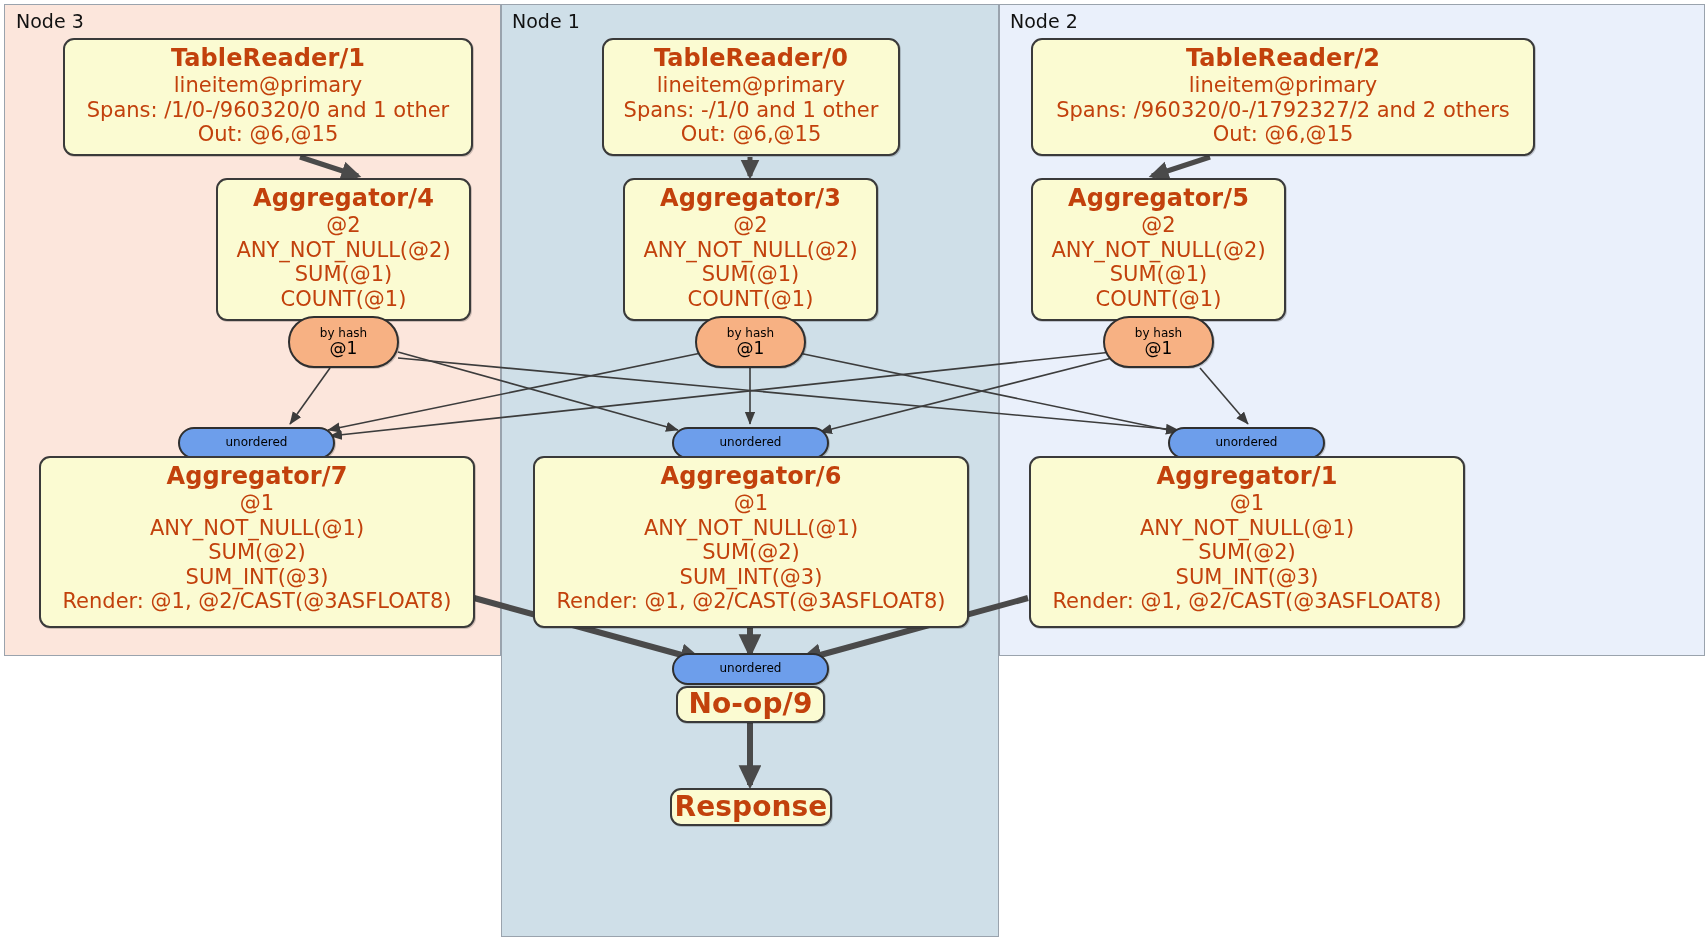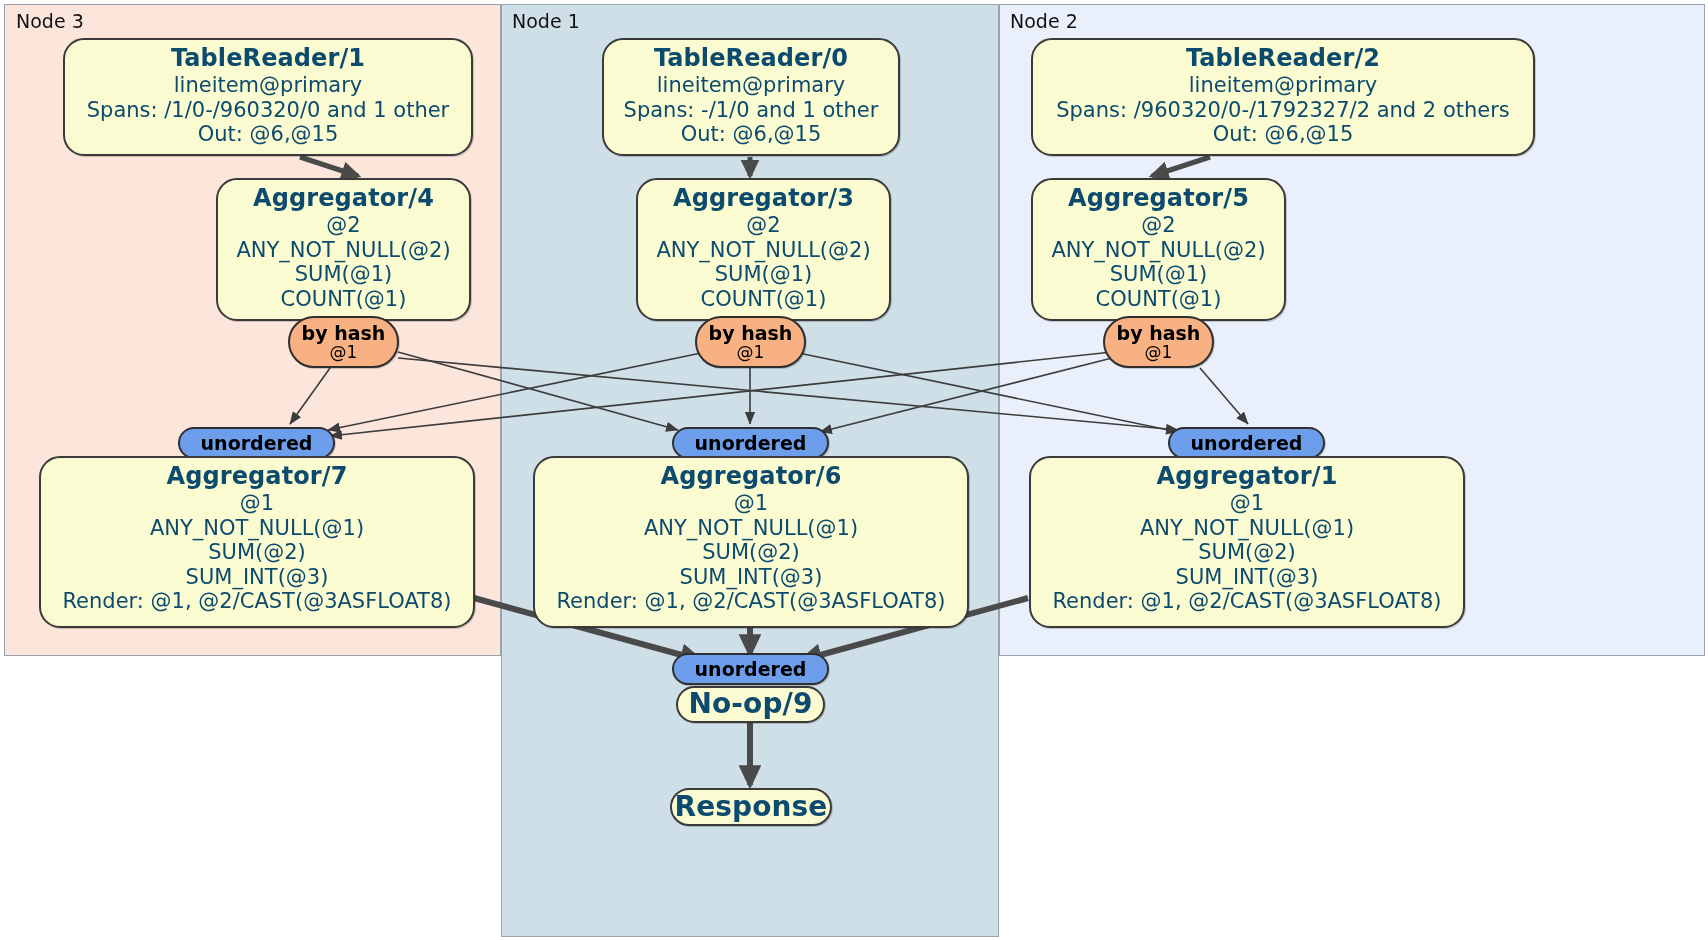--- a/index.html
+++ b/index.html
@@ -19,24 +19,24 @@
     position:absolute;font-size:19px;color:#111;
     font-family:"DejaVu Sans","Liberation Sans",sans-serif;
     white-space:nowrap;
   }
 
   
   .proc{
     position:absolute;box-sizing:border-box;
     background:#fbfbd2;
     border:2px solid #3a3a3a;
-    border-radius:21px;
+    border-radius:11px;
     text-align:center;
     line-height:1.17;
-    color:#0c4a6e;
+    color:#c2410c;
     padding-top:4px;
     box-shadow:1px 1px 0 rgba(0,0,0,.18);
   }
   .proc .ttl{font-weight:bold;font-size:24px;letter-spacing:.1px;display:block;margin-bottom:1px;}
   .proc .ln{font-size:21px;display:block;white-space:nowrap;}
 
   .proc.small{padding-top:0;display:flex;align-items:center;justify-content:center;}
   .proc.small .ttl{font-size:28px;margin:0;}
 
   
@@ -44,21 +44,21 @@
     position:absolute;box-sizing:border-box;
     border:2px solid #2f2f2f;
     border-radius:999px;
     text-align:center;
     display:flex;flex-direction:column;align-items:center;justify-content:center;
     color:#000;line-height:1.1;
     box-shadow:1px 1px 0 rgba(0,0,0,.18);
   }
   .pill.hash{background:#f7b183;}
   .pill.unord{background:#6d9eeb;}
-  .pill .p1{font-weight:bold;font-size:19px;white-space:nowrap;}
+  .pill .p1{font-weight:normal;font-size:12px;white-space:nowrap;}
   .pill .p2{font-size:17px;white-space:nowrap;margin-top:-1px;}
 
   
   #edges{position:absolute;left:0;top:0;width:1708px;height:940px;pointer-events:none;}
   .e-thin{stroke:#3c3c3c;stroke-width:1.6;fill:none;}
   .e-thick{stroke:#4a4a4a;stroke-width:6;fill:none;}
   .e-med{stroke:#4a4a4a;stroke-width:5;fill:none;}
 </style>
 </head>
 <body>
@@ -131,21 +131,21 @@
   </div>
 
   <div class="proc" style="left:216px;top:178px;width:255px;height:143px;">
     <span class="ttl">Aggregator/4</span>
     <span class="ln">@2</span>
     <span class="ln">ANY_NOT_NULL(@2)</span>
     <span class="ln">SUM(@1)</span>
     <span class="ln">COUNT(@1)</span>
   </div>
 
-  <div class="proc" style="left:623px;top:178px;width:255px;height:143px;margin-left:13px;">
+  <div class="proc" style="left:623px;top:178px;width:255px;height:143px;">
     <span class="ttl">Aggregator/3</span>
     <span class="ln">@2</span>
     <span class="ln">ANY_NOT_NULL(@2)</span>
     <span class="ln">SUM(@1)</span>
     <span class="ln">COUNT(@1)</span>
   </div>
 
   <div class="proc" style="left:1031px;top:178px;width:255px;height:143px;">
     <span class="ttl">Aggregator/5</span>
     <span class="ln">@2</span>

